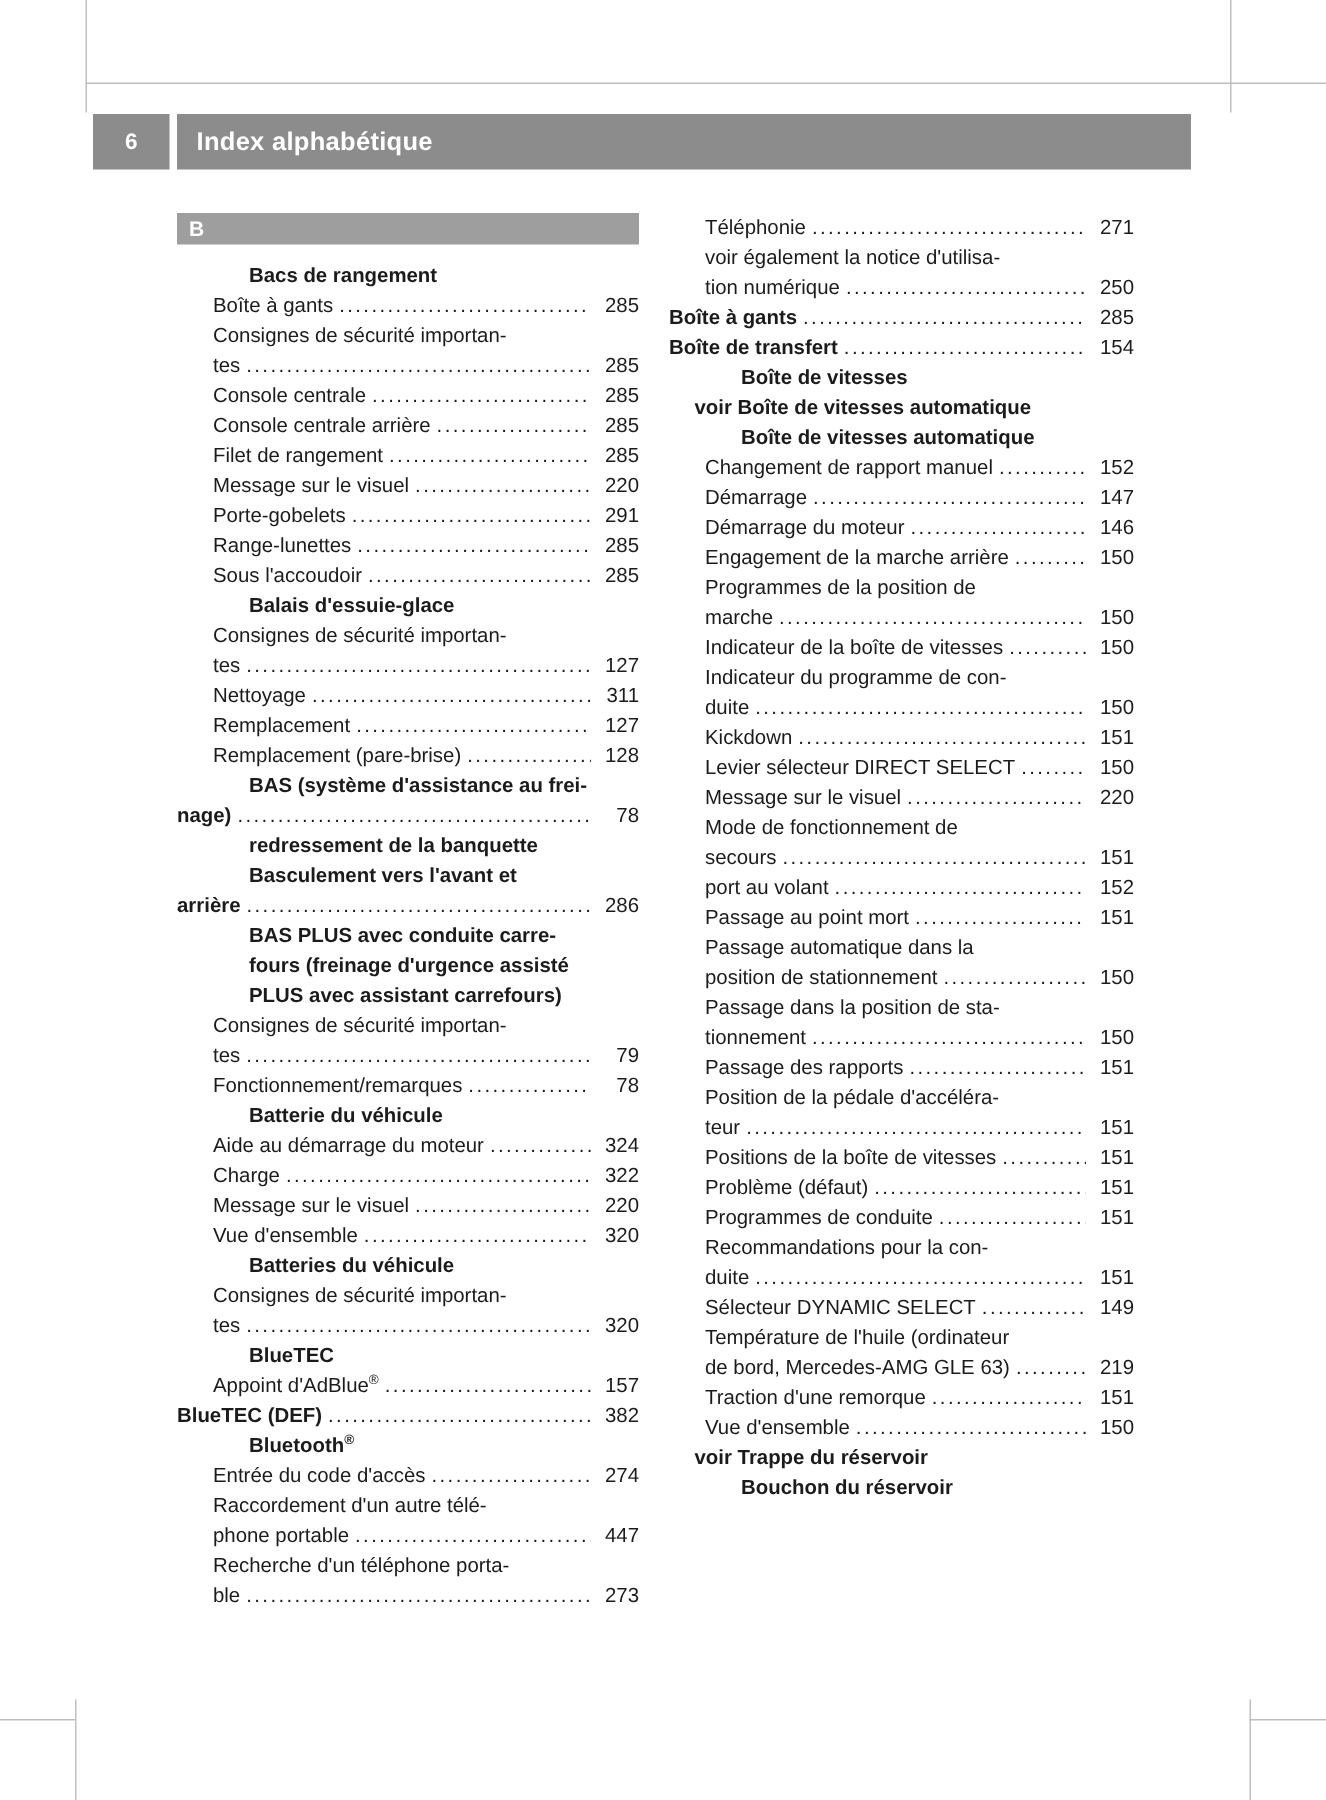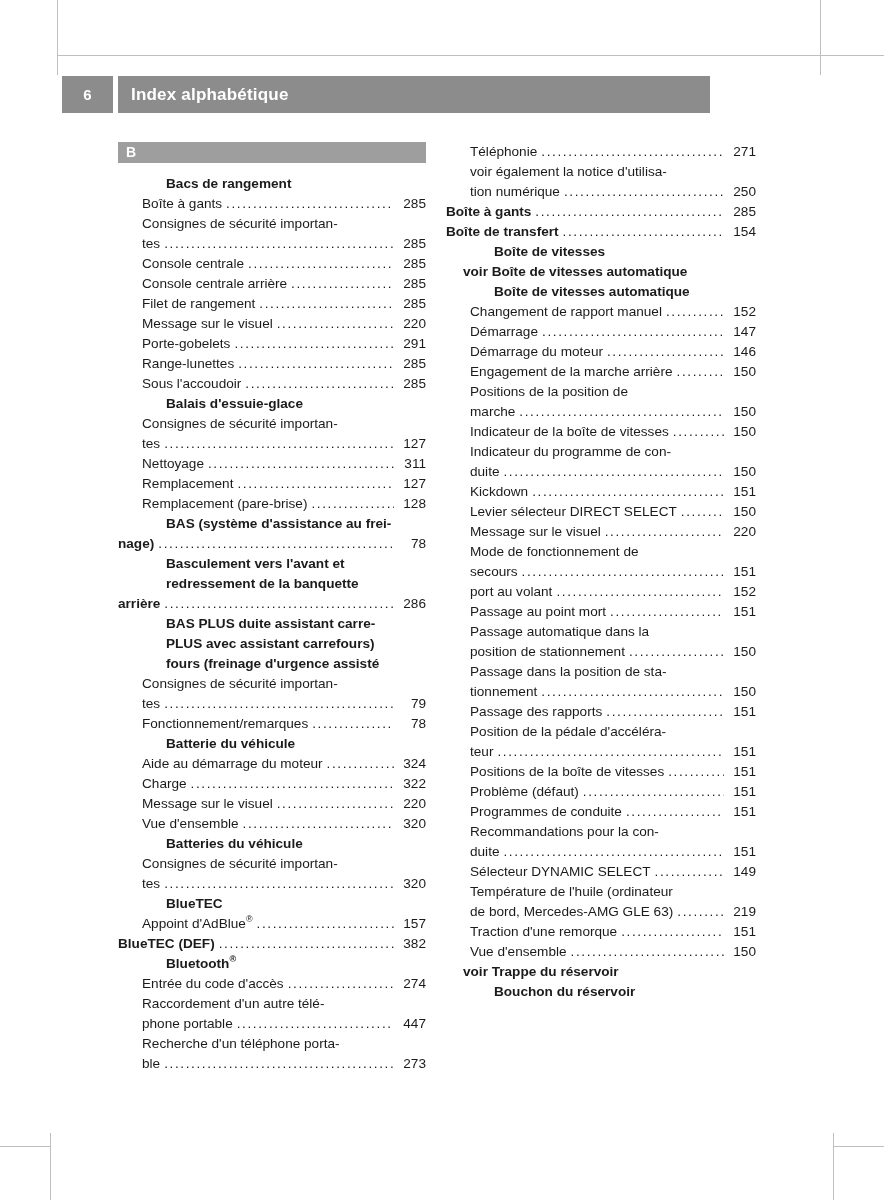--- a/index.html
+++ b/index.html
@@ -16,21 +16,21 @@
   .tm-h-bot-right { left:833px; top:1146px; width:51px; height:1px; }
   .tm-v-bot-left { left:50px; top:1133px; width:1px; height:67px; }
   .tm-v-bot-right { left:833px; top:1133px; width:1px; height:67px; }
 
   .pagenum-box {
     position:absolute; left:62px; top:76px; width:51px; height:37px;
     background:#8c8c8c; color:#fff; font-weight:700; font-size:15px;
     display:flex; align-items:center; justify-content:center;
   }
   .header-bar {
-    position:absolute; left:118px; top:76px; width:592px; height:37px;
+    position:absolute; left:118px; top:76px; width:676px; height:37px;
     background:#8c8c8c; display:flex; align-items:center;
   }
   .header-title {
     color:#ffffff; font-weight:700; font-size:17px; padding-left:13px; letter-spacing:0.2px;
   }
 
   .col { position:absolute; top:142px; font-size:13.6px; line-height:20px; }
   .col-left  { left:118px; width:308px; }
   .col-right { left:446px; width:310px; }
 
@@ -182,32 +182,32 @@
         </div>
         <div class="item heading_paged">
           <div class="line">BAS (système d'assistance au frei-</div>
           <div class="lastline">
             <span class="lbl">nage)</span>
             <span class="dots">........................................................................................................................</span>
             <span class="pageno">78</span>
           </div>
         </div>
         <div class="item heading_paged">
+          <div class="line">redressement de la banquette</div>
           <div class="line">Basculement vers l'avant et</div>
-          <div class="line">redressement de la banquette</div>
           <div class="lastline">
             <span class="lbl">arrière</span>
             <span class="dots">........................................................................................................................</span>
             <span class="pageno">286</span>
           </div>
         </div>
         <div class="item heading">
-          <div class="line">BAS PLUS duite assistant carre-</div>
+          <div class="line">BAS PLUS avec conduite carre-</div>
+          <div class="line">fours (freinage d'urgence assisté</div>
           <div class="line">PLUS avec assistant carrefours)</div>
-          <div class="line">fours (freinage d'urgence assisté</div>
         </div>
         <div class="item entry">
           <div class="line">Consignes de sécurité importan-</div>
           <div class="lastline">
             <span class="lbl">tes</span>
             <span class="dots">........................................................................................................................</span>
             <span class="pageno">79</span>
           </div>
         </div>
         <div class="item entry">
@@ -367,21 +367,21 @@
           </div>
         </div>
         <div class="item entry">
           <div class="lastline">
             <span class="lbl">Engagement de la marche arrière</span>
             <span class="dots">........................................................................................................................</span>
             <span class="pageno">150</span>
           </div>
         </div>
         <div class="item entry">
-          <div class="line">Positions de la position de</div>
+          <div class="line">Programmes de la position de</div>
           <div class="lastline">
             <span class="lbl">marche</span>
             <span class="dots">........................................................................................................................</span>
             <span class="pageno">150</span>
           </div>
         </div>
         <div class="item entry">
           <div class="lastline">
             <span class="lbl">Indicateur de la boîte de vitesses</span>
             <span class="dots">........................................................................................................................</span>

